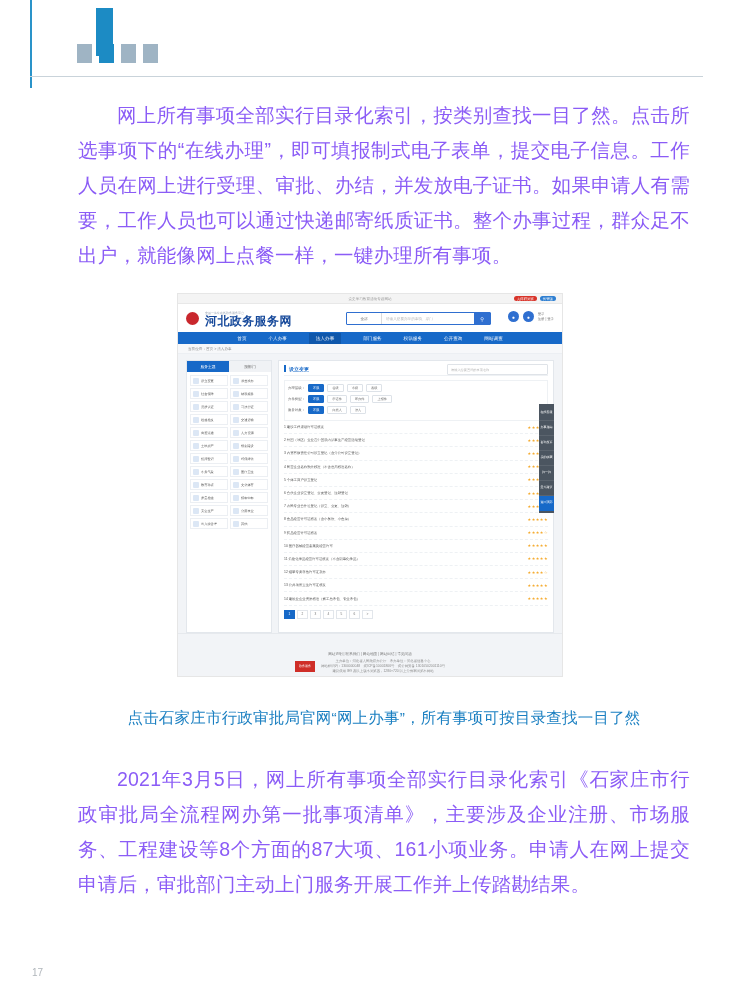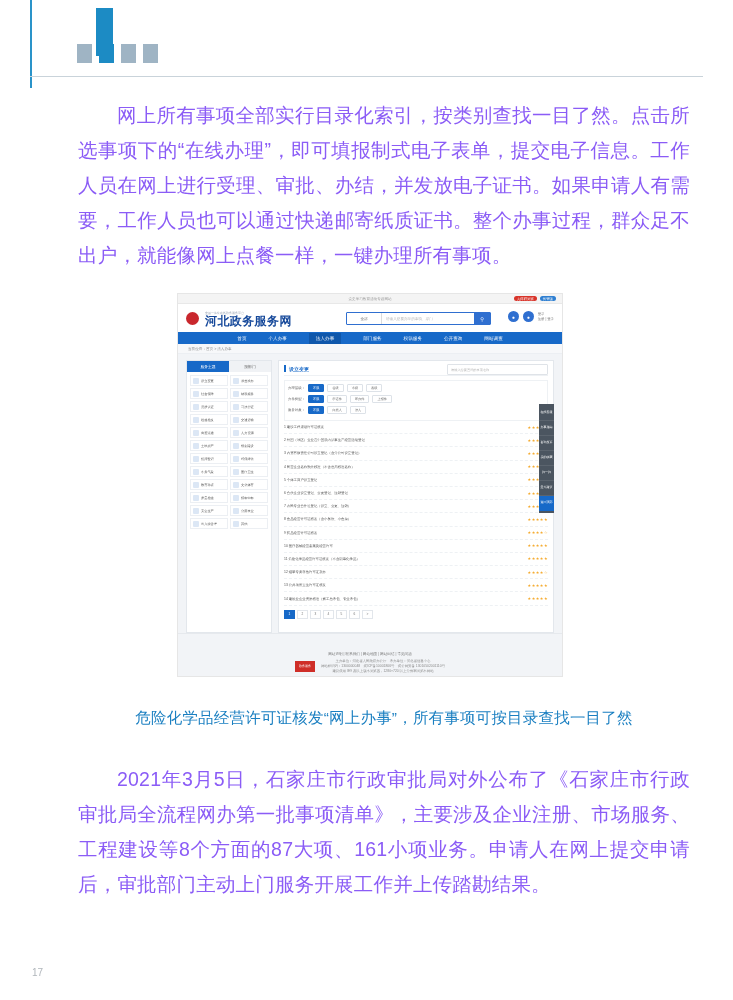--- a/index.html
+++ b/index.html
@@ -764,18 +764,18 @@
         <span class="gov-badge">政务服务</span>
         <span class="foot-lines">
           <span>主办单位：河北省人民政府办公厅　承办单位：河北省信息中心</span><br>
           <span>网站标识码：1300000048　冀ICP备10001806号　冀公网安备 13010502001110号</span><br>
           <span>建议使用 IE9 及以上版本浏览器，1280×720 以上分辨率浏览本网站</span>
         </span>
       </div>
     </div>
   </div>
 
-  <div class="caption">危险化学品经营许可证核发“网上办事”，所有事项可按目录查找一目了然</div>
-
-  <div class="para p2"><span class="indent"></span><span>2021年3月5日，石家庄市行政审批局对外公布了《石家庄市行政审批局全流程网办第一批事项清单》，主要涉及企业注册、市场服务、工程建设等8个方面的87大项、161小项业务。申请人在网上提交申请后，审批部门主动上门服务开展工作并上传踏勘结果。</span></div>
+  <div class="caption">点击石家庄市行政审批局官网“网上办事”，所有事项可按目录查找一目了然</div>
+
+  <div class="para p2"><span class="indent"></span><span>2021年3月5日，网上所有事项全部实行目录化索引《石家庄市行政审批局全流程网办第一批事项清单》，主要涉及企业注册、市场服务、工程建设等8个方面的87大项、161小项业务。申请人在网上提交申请后，审批部门主动上门服务开展工作并上传踏勘结果。</span></div>
 
   <div class="page-num">17</div>
 </div>
 
 </body></html>

